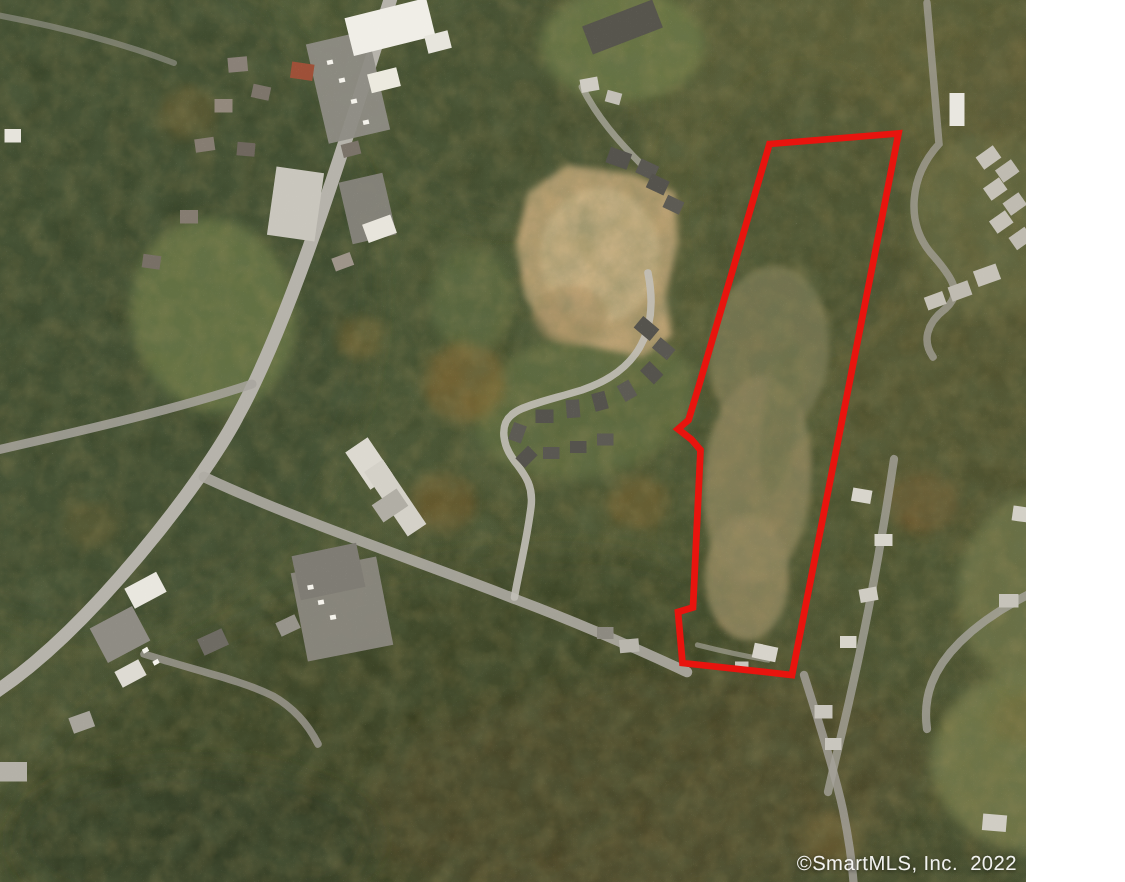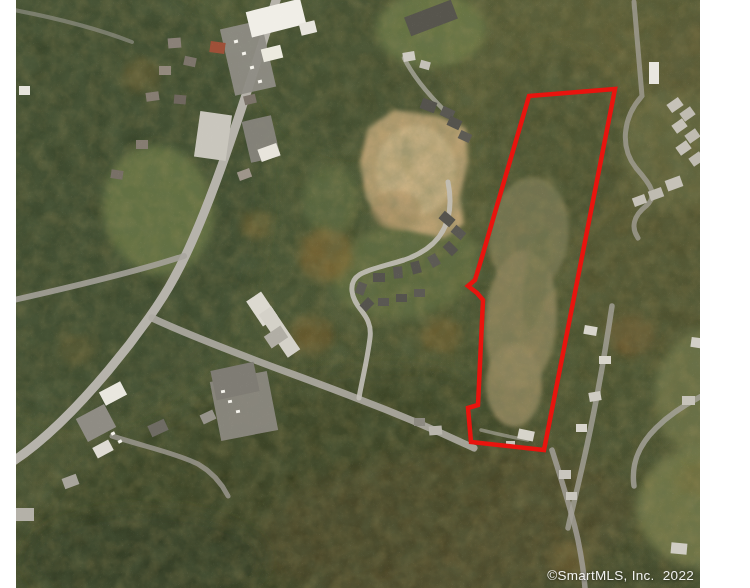--- a/index.html
+++ b/index.html
@@ -8,21 +8,20 @@
     width:684px;height:588px;
     overflow:hidden;
     font-family:"Liberation Sans", sans-serif;
     
     background:
       radial-gradient(420px 380px at 85% 10%, rgba(118,102,54,.45), rgba(0,0,0,0) 70%),
       radial-gradient(520px 440px at 8% 30%, rgba(56,70,42,.55), rgba(0,0,0,0) 72%),
       radial-gradient(620px 320px at 45% 96%, rgba(62,52,30,.50), rgba(0,0,0,0) 70%),
       radial-gradient(420px 520px at 74% 55%, rgba(74,82,46,.50), rgba(0,0,0,0) 70%),
       linear-gradient(135deg,#4d5733,#455030 45%,#4a4f2d 70%,#3e4729);
-    margin-left: 16px;
   }
   .scene-svg{position:absolute;left:0;top:0;width:750px;height:588px;display:block;}
   .watermark{
     position:absolute;right:6px;bottom:5px;
     font-size:13.5px;letter-spacing:.3px;
     color:rgba(255,255,255,.93);
     text-shadow:0 0 3px rgba(0,0,0,.35), 0 1px 2px rgba(0,0,0,.25);
     white-space:pre;
     user-select:none;
   }

